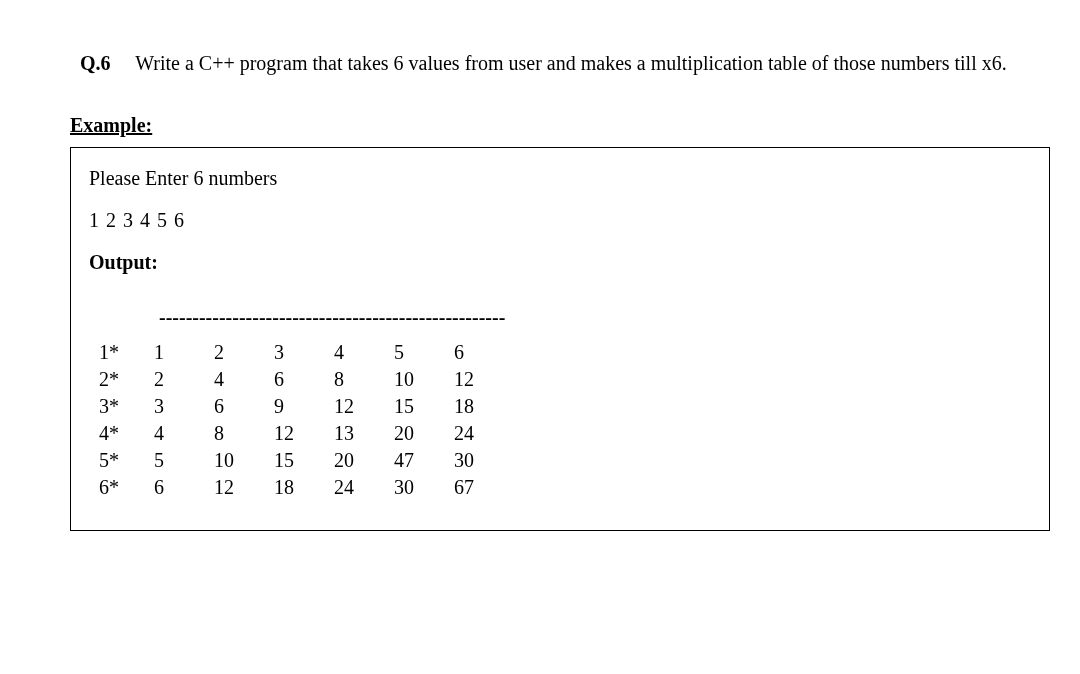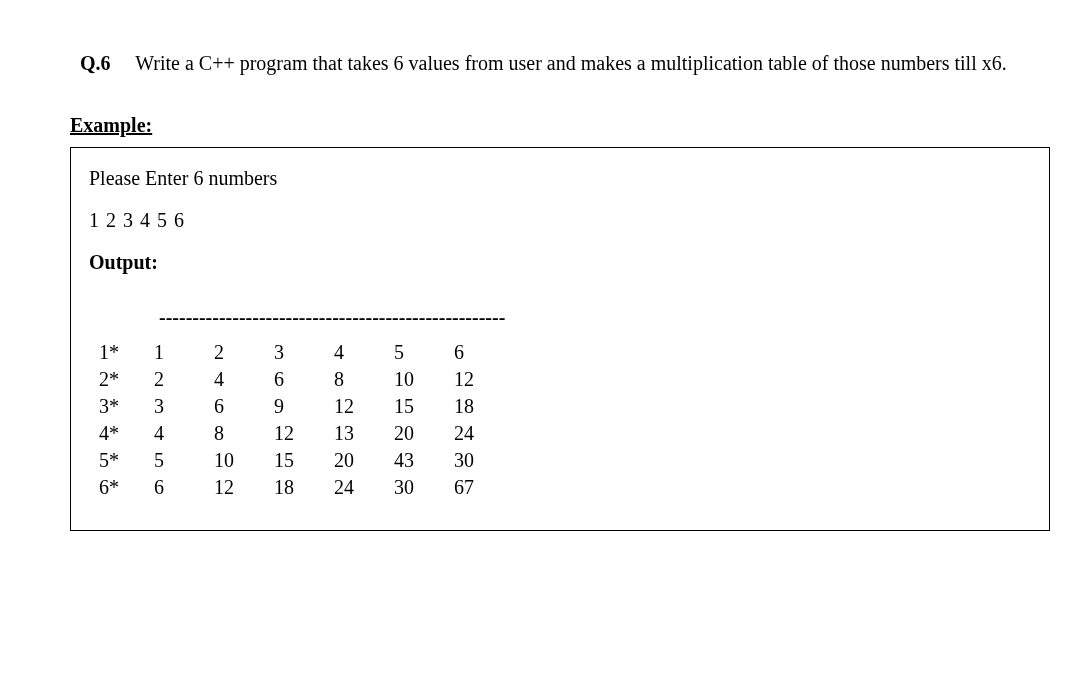--- a/index.html
+++ b/index.html
@@ -123,21 +123,21 @@
         <td>13</td>
         <td>20</td>
         <td>24</td>
       </tr>
       <tr>
         <td class="rowhead">5*</td>
         <td>5</td>
         <td>10</td>
         <td>15</td>
         <td>20</td>
-        <td>43</td>
+        <td>47</td>
         <td>30</td>
       </tr>
       <tr>
         <td class="rowhead">6*</td>
         <td>6</td>
         <td>12</td>
         <td>18</td>
         <td>24</td>
         <td>30</td>
         <td>67</td>

